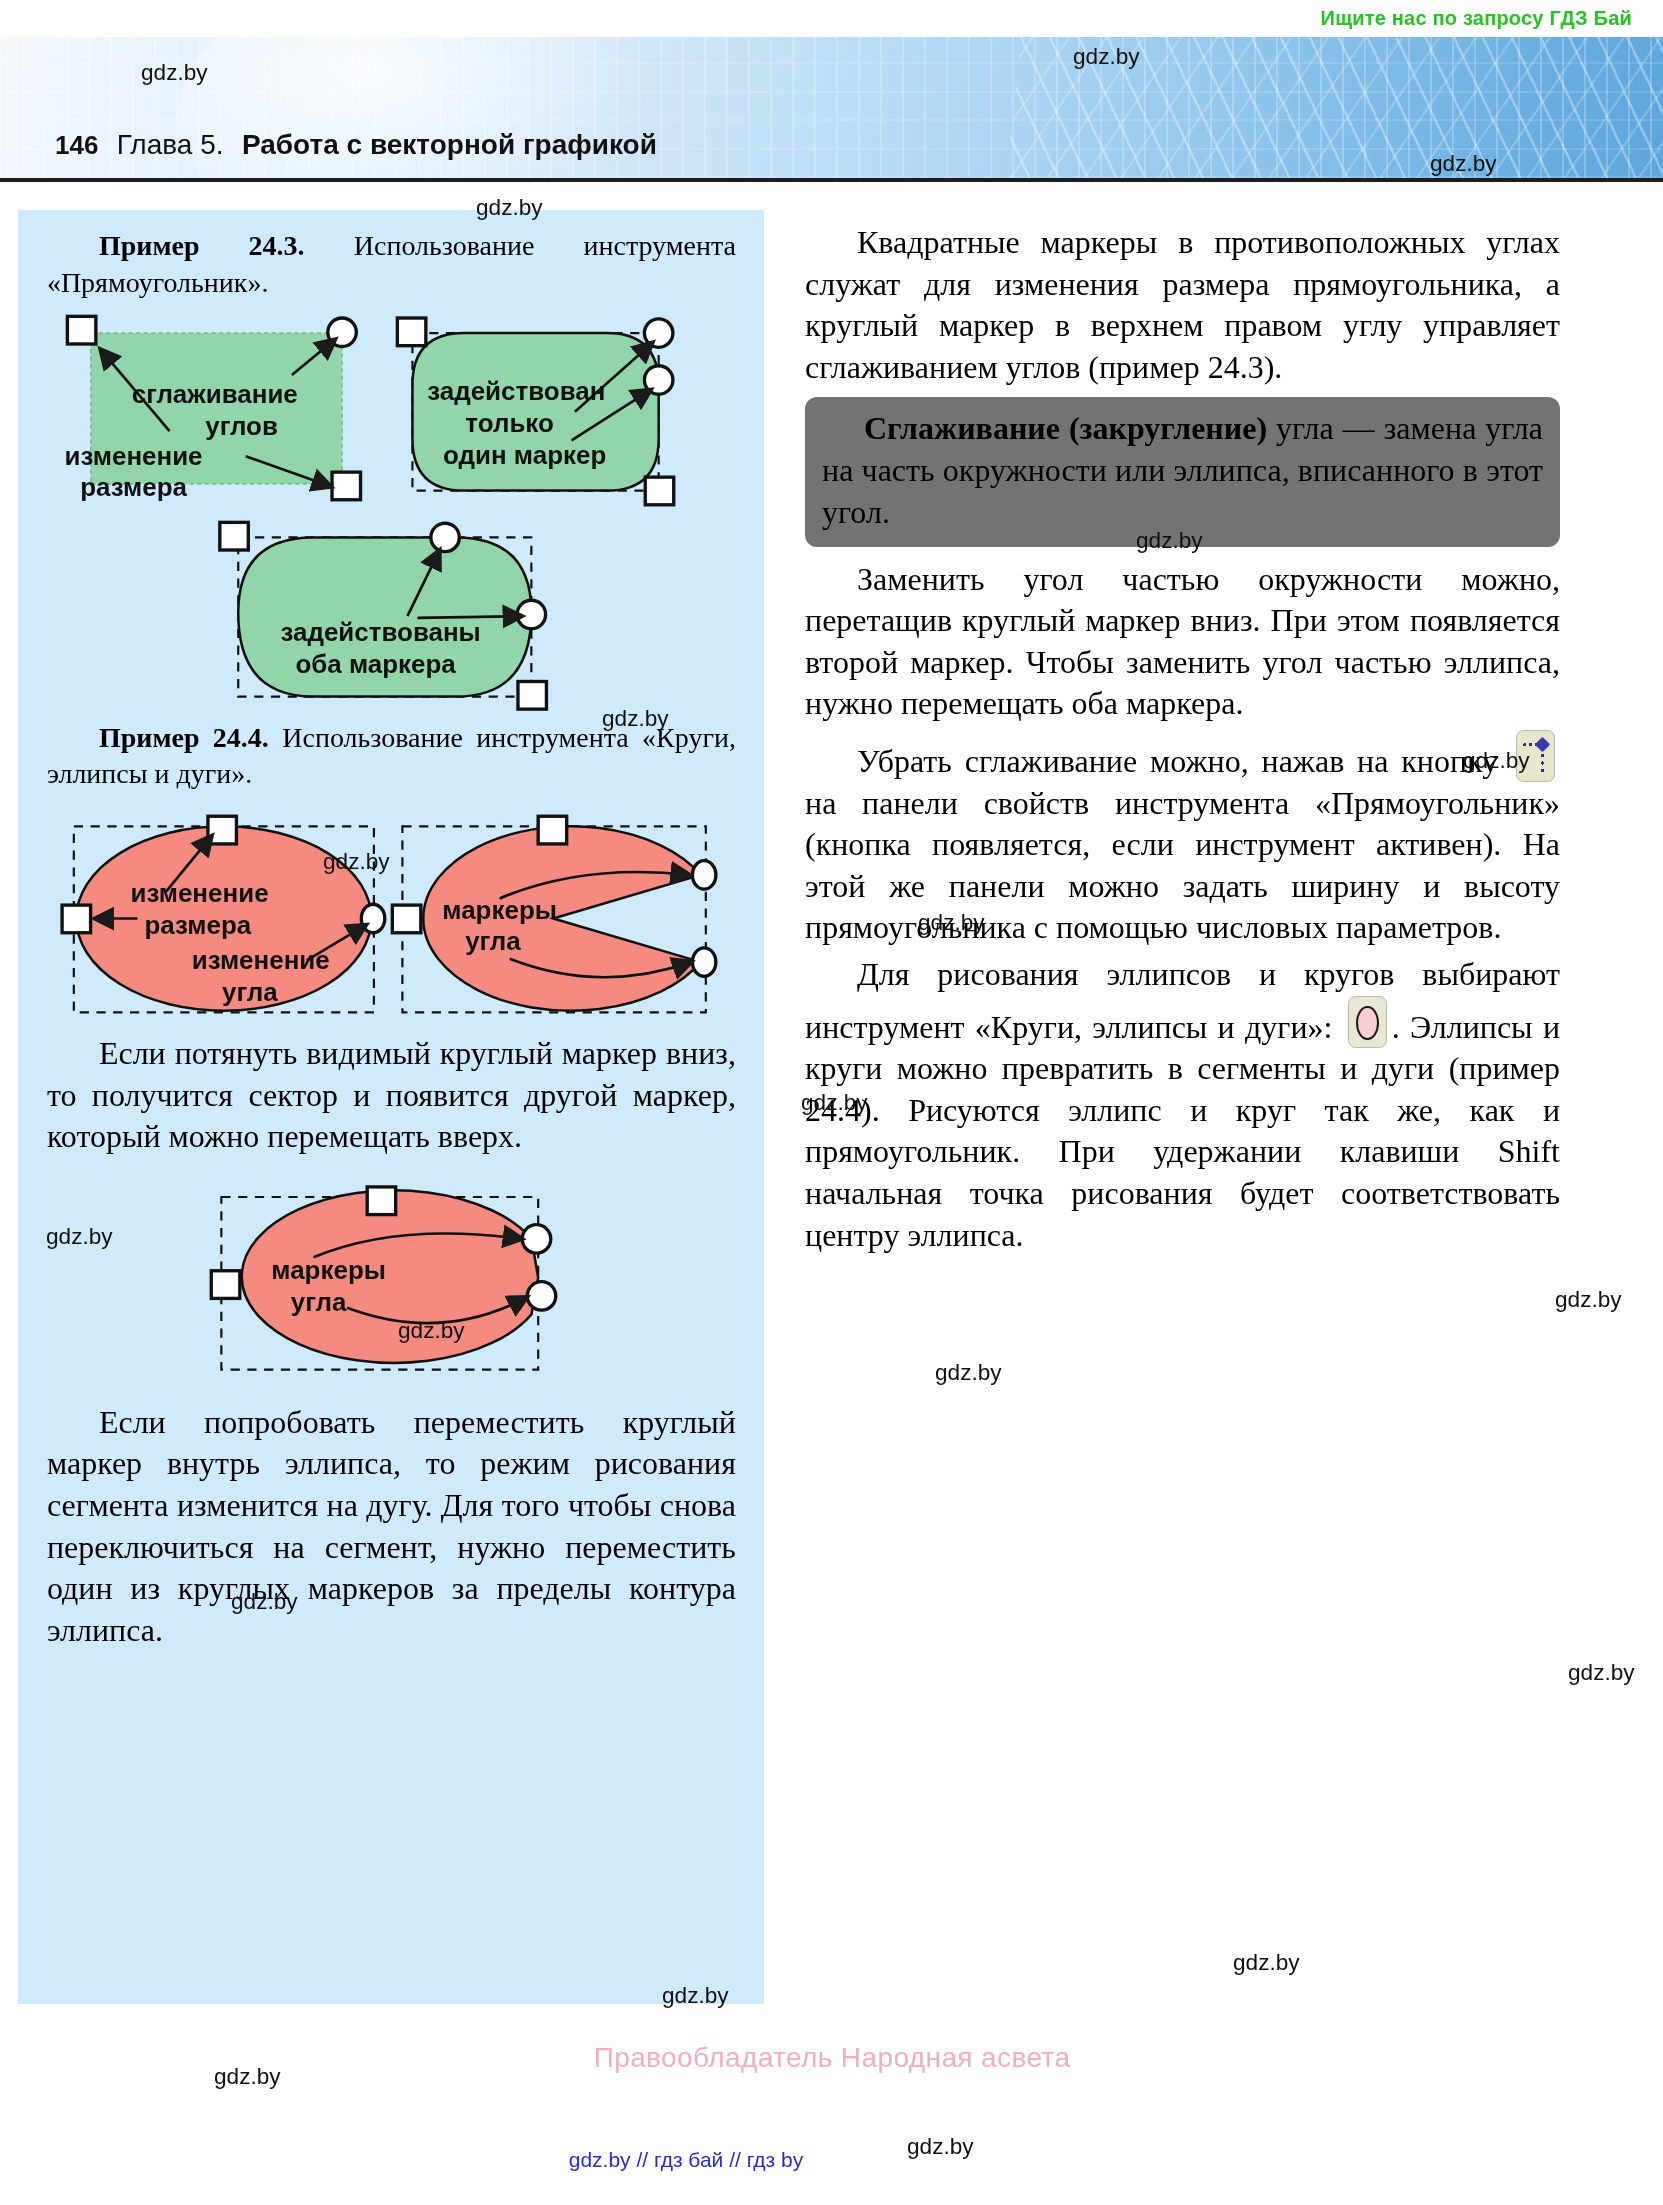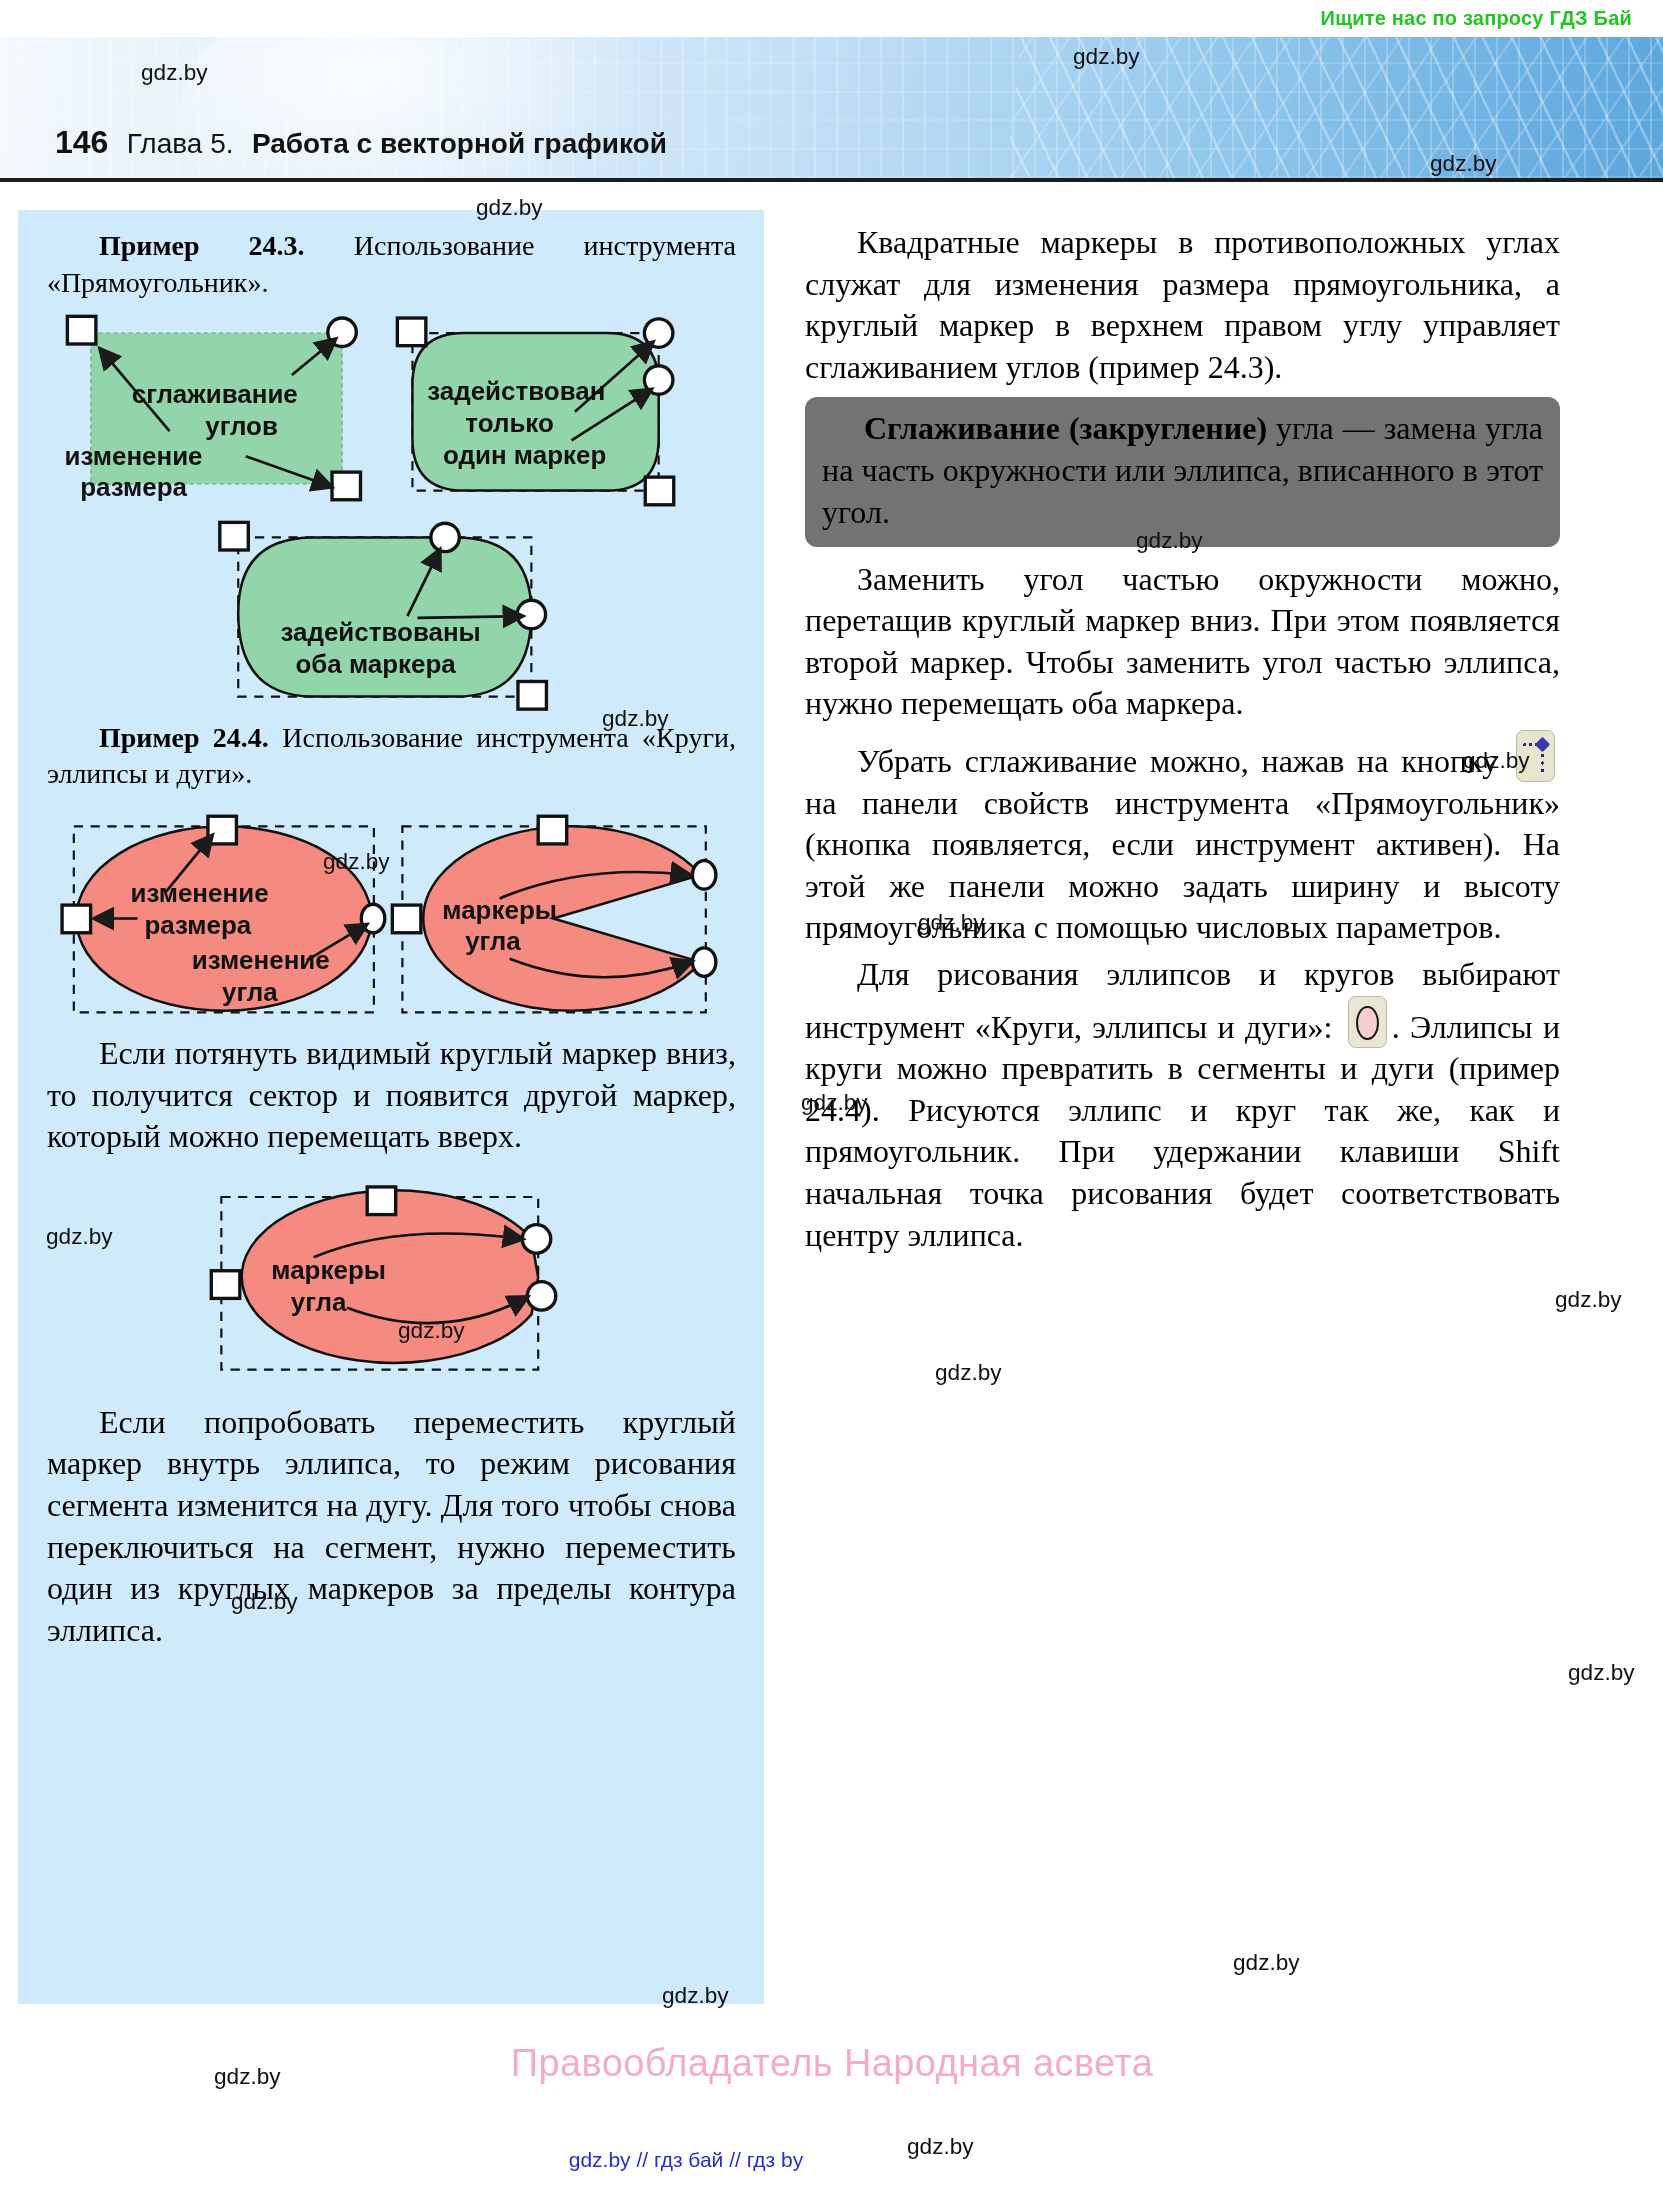--- a/index.html
+++ b/index.html
@@ -54,21 +54,21 @@
     background:radial-gradient(ellipse at 40% 40%, rgba(255,255,255,.85), rgba(255,255,255,.05) 70%);
     filter:blur(1.7px);
   }
 
   .header-row{
     position:absolute; left:0; bottom:17px; width:100%;
     display:flex; align-items:baseline; gap:18.4px; padding-left:55px;
     font-family:"Liberation Sans","DejaVu Sans",sans-serif;
     z-index:4;
   }
-  .page-num{ font-size:32px; font-weight:bold; color:#111; }
+  .page-num{ font-size:26px; font-weight:bold; color:#111; }
   .chapter-pre{ font-size:28px; color:#111; }
   .chapter-title{ font-size:28px; font-weight:bold; color:#111; }
 
   .header-rule{
     position:absolute; left:0; top:178px; width:1664px; height:4.2px; background:#1d1d1d;
   }
 
   
   .wm{
     position:absolute; color:#111; font-family:"Liberation Sans","DejaVu Sans",sans-serif;
@@ -141,21 +141,21 @@
   }
 
   
   .fig{ position:relative; width:689px; }
   .fig svg{ display:block; }
 
   
   .copyright{
     position:absolute; left:0; top:2042px; width:1664px; text-align:center;
     color:#f2aec0; font-family:"Liberation Sans","DejaVu Sans",sans-serif;
-    font-size:38px; letter-spacing:0.4px; z-index:8;
+    font-size:28px; letter-spacing:0.4px; z-index:8;
   }
   .bottom-links{
     position:absolute; left:0; top:2148px; width:1372px; text-align:center;
     color:#2b2bd6; font-family:"Liberation Sans","DejaVu Sans",sans-serif;
     font-size:21px; z-index:8;
   }
 </style>
 </head>
 <body>
 

